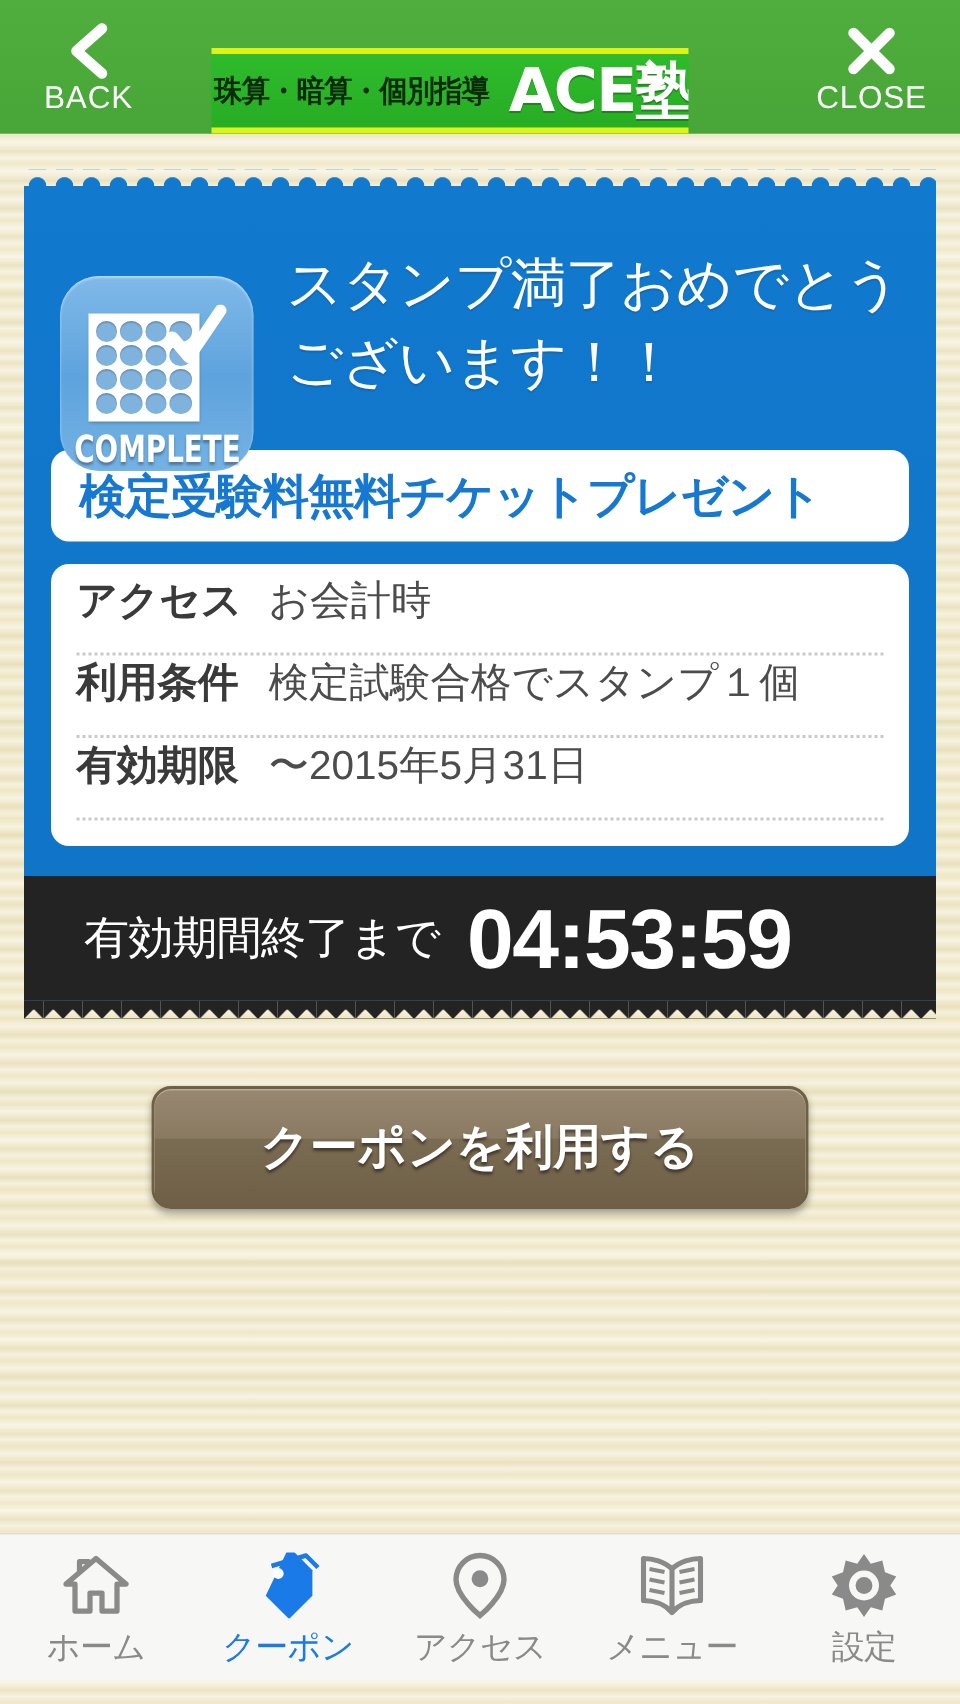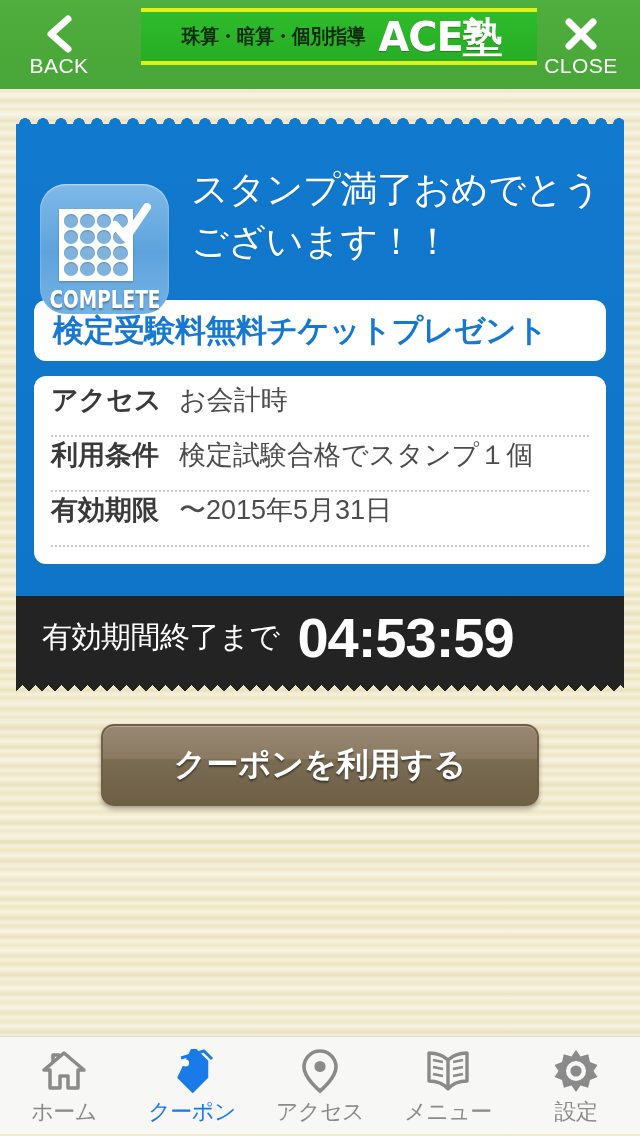--- a/index.html
+++ b/index.html
@@ -69,22 +69,22 @@
     line-height: 22px;
     letter-spacing: 0.5px;
     color: #ffffff;
     margin-top: 1px;
   }
 
   
   .logo-banner {
     position: absolute;
     left: 141px;
-    top: 8px;
-    width: 396px;
+    top: 32px;
+    width: 318px;
     height: 57px;
     background: #2eb82e;
     background-image: linear-gradient(180deg,#2fbb2c 0%, #27ad24 100%);
     border-top: 4px solid #dff218;
     border-bottom: 4px solid #dff218;
     box-sizing: border-box;
     display: flex;
     align-items: center;
     justify-content: center;
     overflow: hidden;
@@ -251,26 +251,26 @@
   .detail-value {
     color: #4c4c4c;
     font-size: 27px;
     font-weight: 400;
     white-space: nowrap;
   }
   .detail-pad { height: 9px; }
 
   
   .countdown {
-    margin-top: 32px;
+    margin-top: 20px;
     background: #232323;
     height: 83px;
     display: flex;
     align-items: center;
-    padding-left: 26px;
+    padding-left: 40px;
     box-sizing: border-box;
   }
   .countdown-label {
     color: #ffffff;
     font-size: 30px;
     font-weight: 500;
     letter-spacing: -0.5px;
     white-space: nowrap;
   }
   .countdown-time {
@@ -313,21 +313,21 @@
     letter-spacing: 0px;
     text-shadow: 0 2px 2px rgba(0,0,0,0.45);
     white-space: nowrap;
     text-align: right;
   }
 
   
   .tabbar {
     position: absolute;
     left: 0;
-    bottom: 2px;
+    bottom: 16px;
     width: 640px;
     height: 97px;
     background: #f7f7f5;
     border-top: 1px solid #dedcd4;
     display: flex;
   }
   .tab {
     flex: 1 1 0;
     display: flex;
     flex-direction: column;

